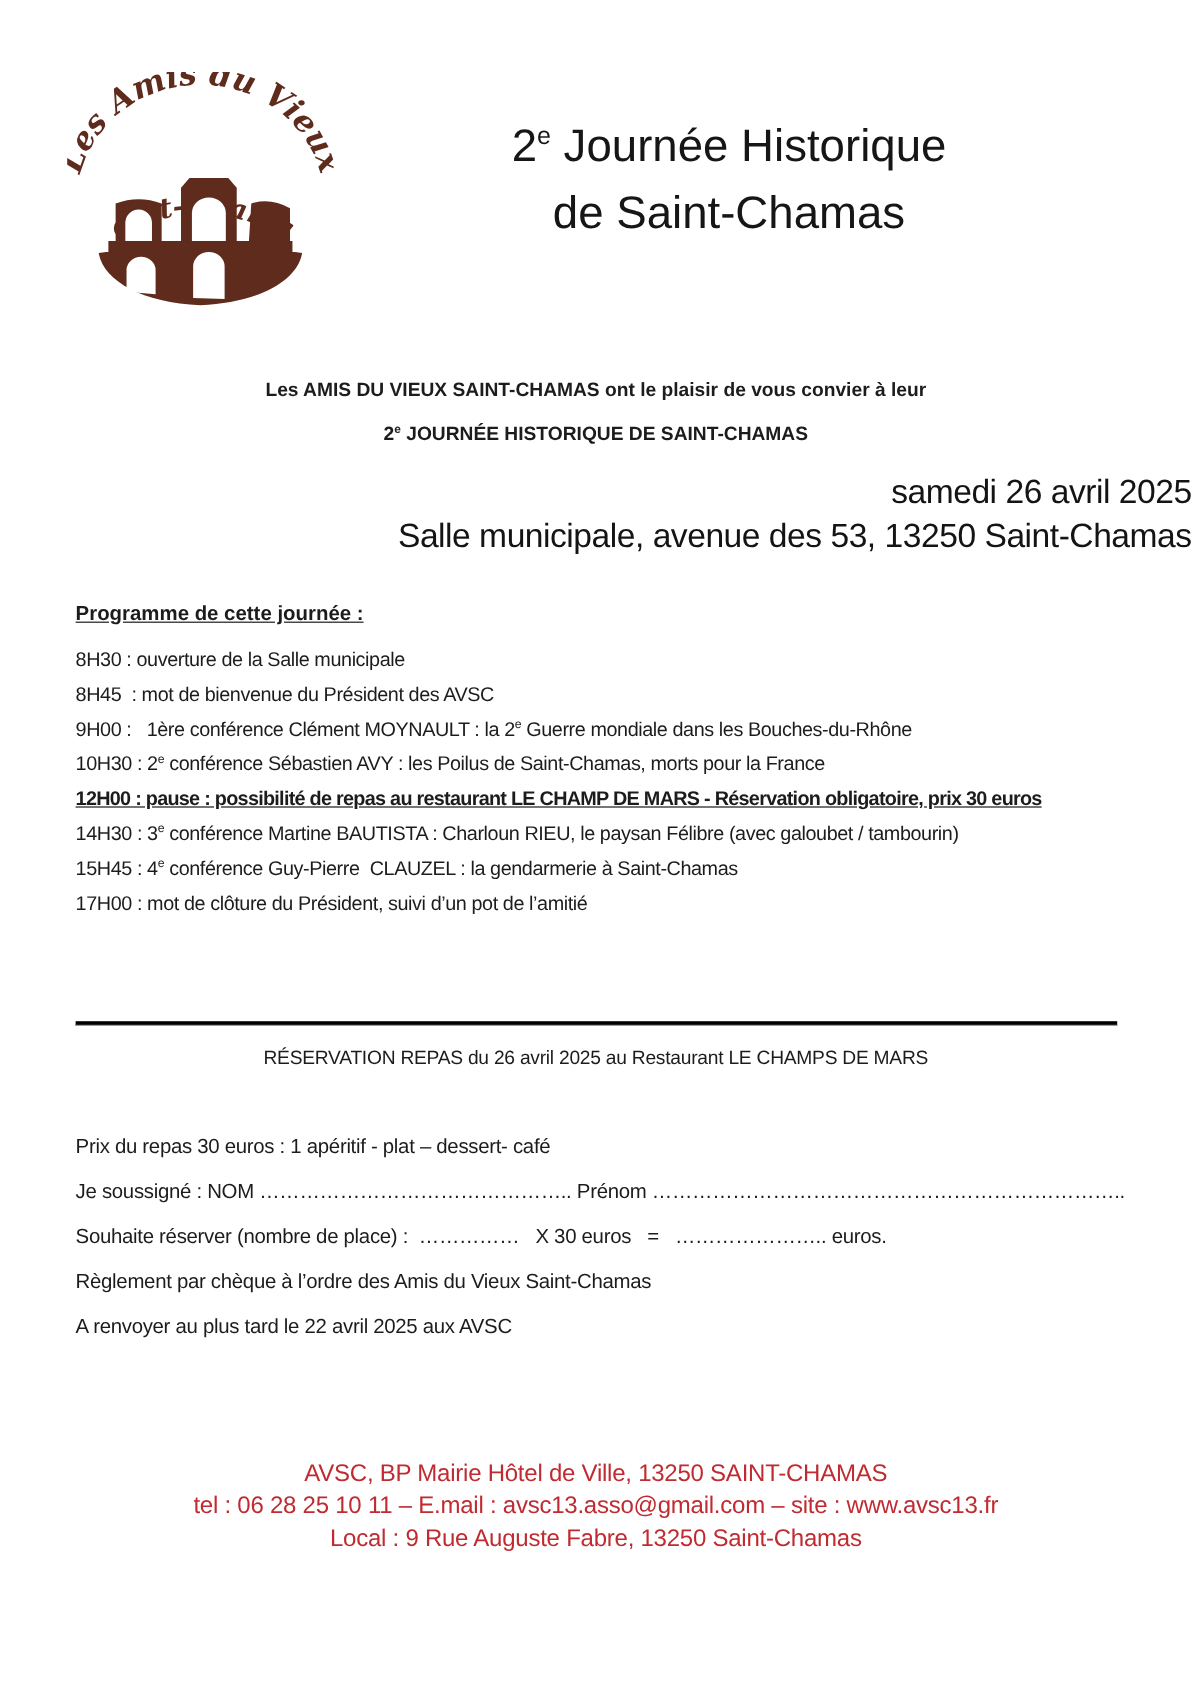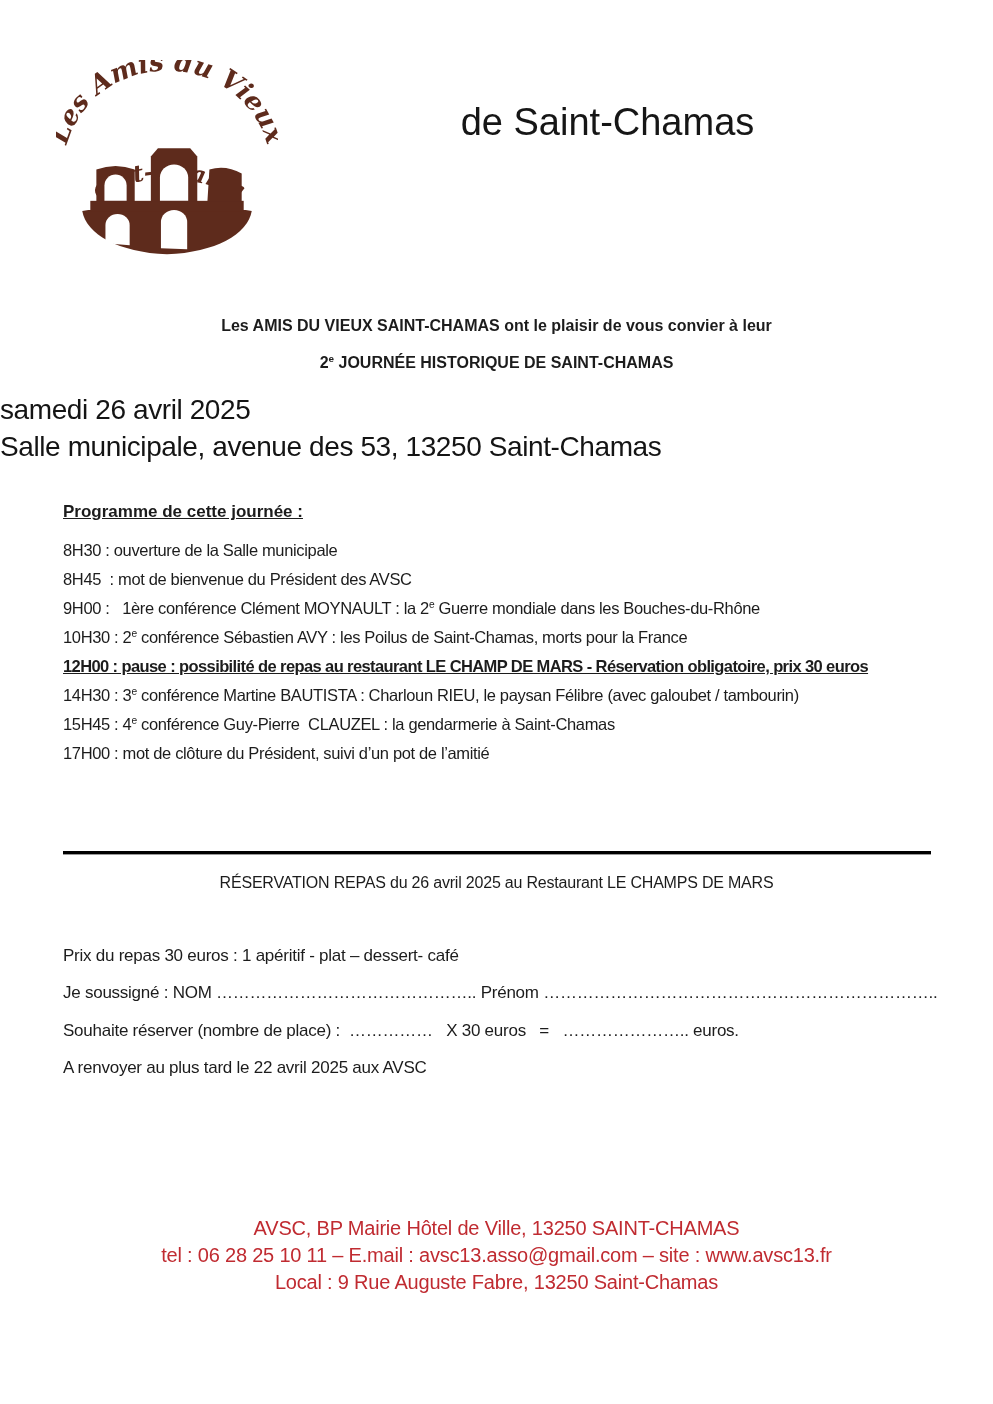--- a/index.html
+++ b/index.html
@@ -28,21 +28,21 @@
   
   .intro-line {
     position: absolute; left: 0; width: 993px; text-align: center;
     font-weight: bold; font-size: 16px; line-height: 20px; white-space: pre;
   }
   .intro-line sup { font-size: 62%; line-height: 0; vertical-align: super; }
   .intro-1 { top: 316px; }
   .intro-2 { top: 353px; }
 
   .big-line {
-    position: absolute; left: 0; width: 993px; text-align: left;
+    position: absolute; left: 0; width: 993px; text-align: right;
     font-size: 28px; line-height: 34px; letter-spacing: -0.4px; color: #141414;
   }
   .date-line  { top: 393px; }
   .venue-line { top: 430px; }
 
   
   .program { position: absolute; left: 63px; top: 497px; width: 880px; }
   .program-heading {
     font-weight: bold; font-size: 17px; line-height: 22px;
     text-decoration: underline; margin: 4px 0 16px 0;
@@ -105,20 +105,21 @@
       <g fill="#ffffff">
         <path d="M 48,139 L 48,124 A 11,11 0 0 1 70,124 L 70,139 Z"></path>
         <path d="M 103,139 L 103,116 A 14,13 0 0 1 131,116 L 131,139 Z"></path>
         <path d="M 49,181 L 49,163 A 12,11 0 0 1 73,163 L 73,183 Z"></path>
         <path d="M 104,186 L 104,160 A 13,12 0 0 1 130,160 L 130,187 Z"></path>
       </g>
     </svg>
   </div>
 
   <div class="title-block">
+    <div class="title-line"><span>2</span><sup>e</sup><span> Journée Historique</span></div>
     <div class="title-line">de Saint-Chamas</div>
   </div>
 
   <div class="intro-line intro-1">Les AMIS DU VIEUX SAINT-CHAMAS ont le plaisir de vous convier à leur</div>
   <div class="intro-line intro-2"><span>2</span><sup>e</sup><span> JOURNÉE HISTORIQUE DE SAINT-CHAMAS</span></div>
   <div class="big-line date-line">samedi 26 avril 2025</div>
   <div class="big-line venue-line">Salle municipale, avenue des 53, 13250 Saint-Chamas</div>
 
   <div class="program">
     <div class="program-heading">Programme de cette journée :</div>
@@ -134,20 +135,21 @@
       </div>
   </div>
 
   <div class="separator"></div>
 
   <div class="reservation-heading">RÉSERVATION REPAS du 26 avril 2025 au Restaurant LE CHAMPS DE MARS</div>
   <div class="res-lines">
       <div class="res-line">Prix du repas 30 euros : 1 apéritif - plat – dessert- café</div>
       <div class="res-line">Je soussigné : NOM ……………………………………….. Prénom ……………………………………………………………..</div>
       <div class="res-line">Souhaite réserver (nombre de place) :  ……………   X 30 euros   =   ………………….. euros.</div>
+      <div class="res-line">Règlement par chèque à l’ordre des Amis du Vieux Saint-Chamas</div>
       <div class="res-line">A renvoyer au plus tard le 22 avril 2025 aux AVSC</div>
     </div>
 
   <div class="footer">
       <div class="footer-line">AVSC, BP Mairie Hôtel de Ville, 13250 SAINT-CHAMAS</div>
       <div class="footer-line">tel : 06 28 25 10 11 – E.mail : avsc13.asso@gmail.com – site : www.avsc13.fr</div>
       <div class="footer-line">Local : 9 Rue Auguste Fabre, 13250 Saint-Chamas</div>
     </div>
 
 </div>

